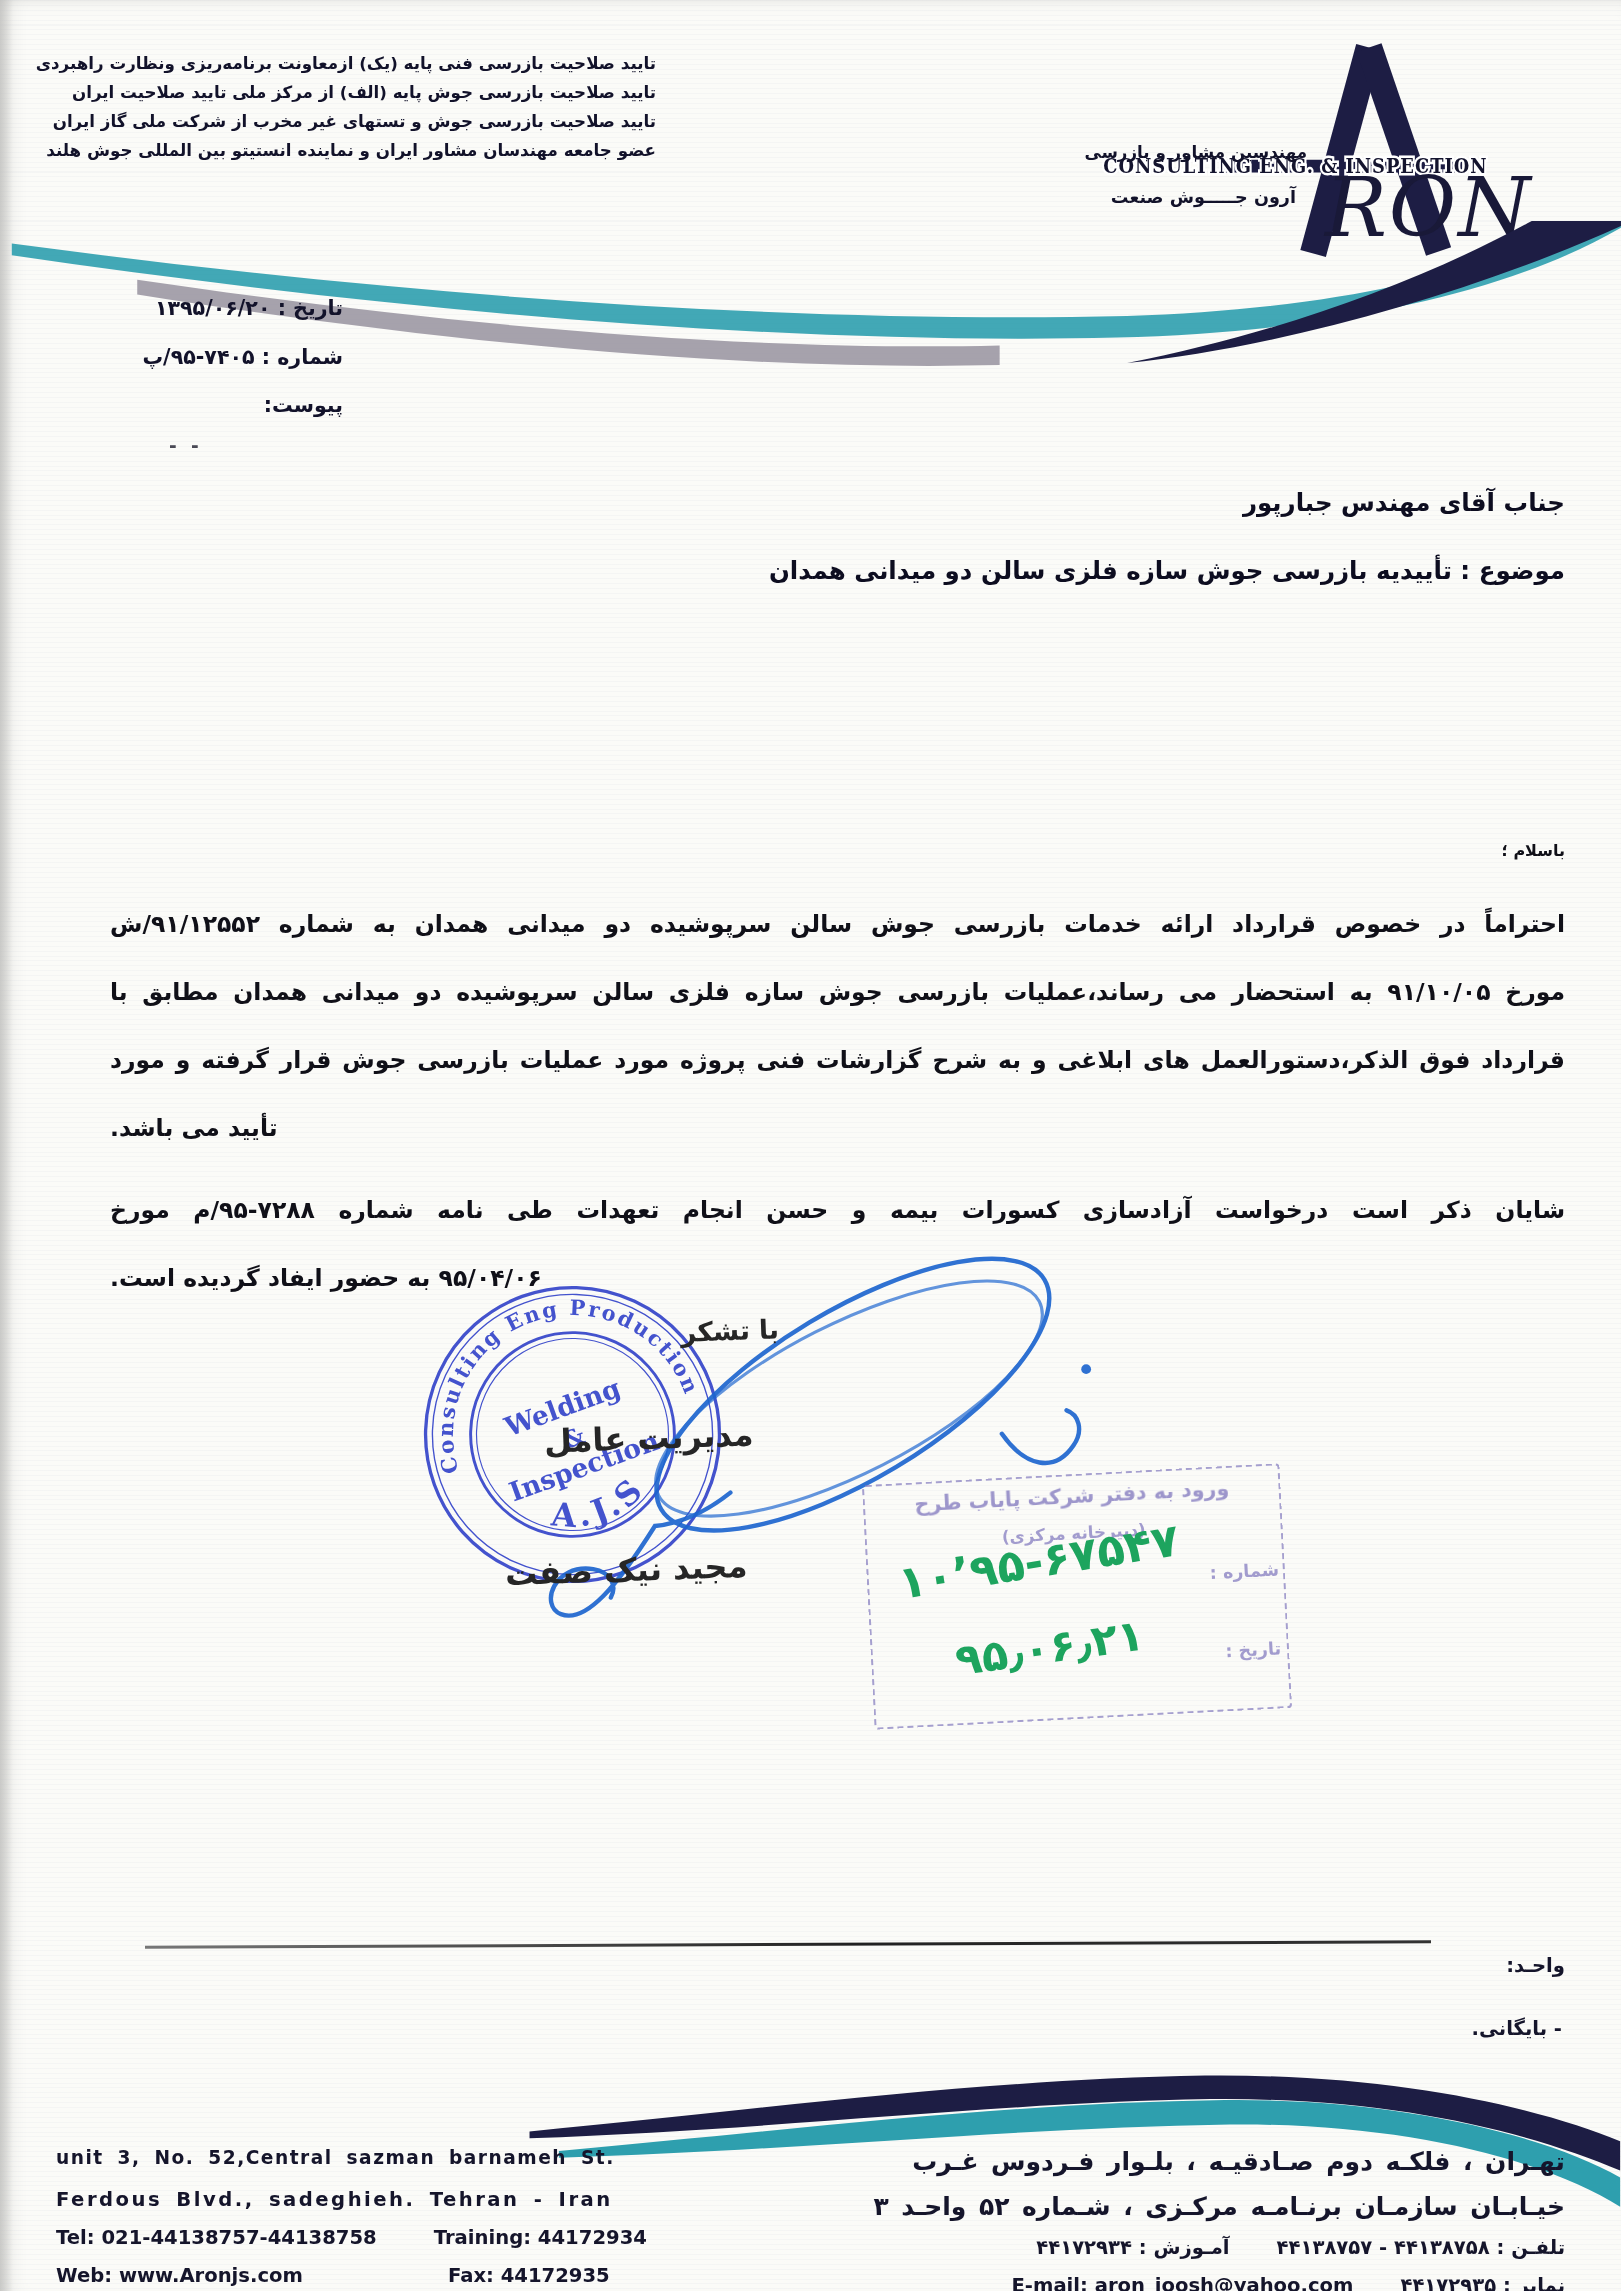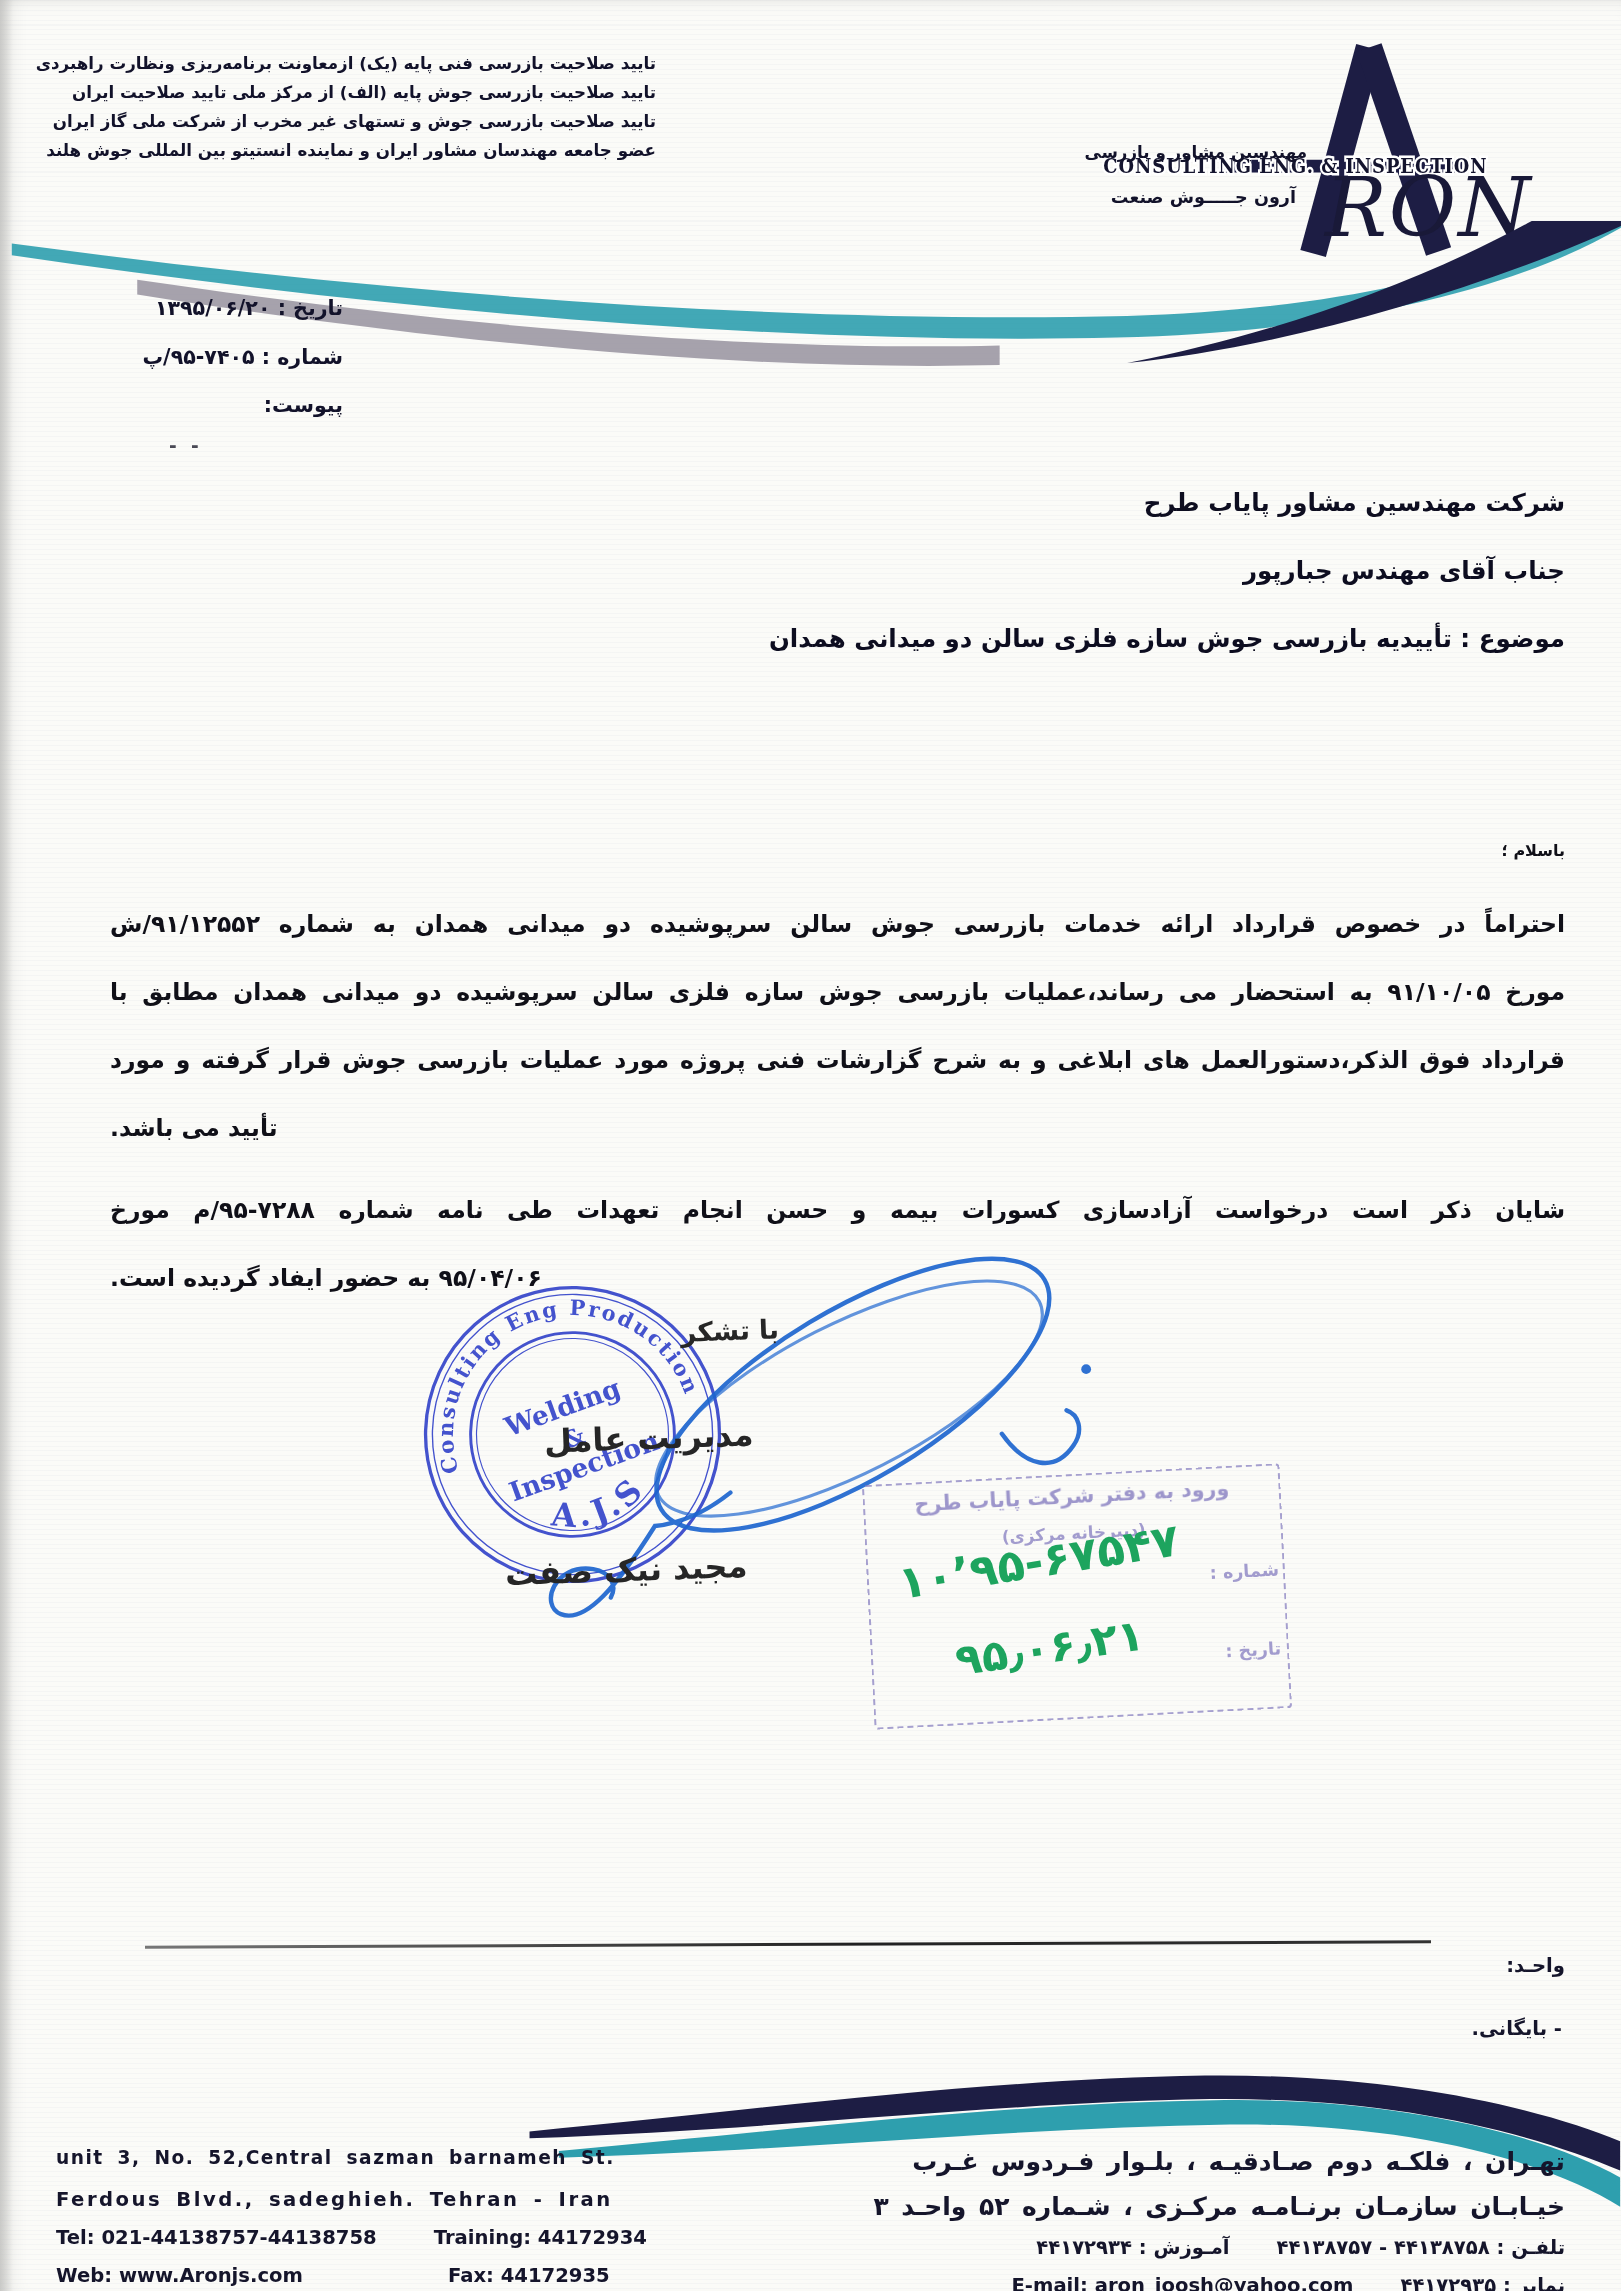--- a/index.html
+++ b/index.html
@@ -126,21 +126,20 @@
   </svg>
 
   <div class="meta abs">
     <div class="meta-line">تاریخ : ۱۳۹۵/۰۶/۲۰</div>
     <div class="meta-line">شماره : ۷۴۰۵-۹۵/پ</div>
     <div class="meta-line">پیوست:</div>
   </div>
   <div class="attach-dashes abs">- -</div>
 
   <div class="recipient abs">
-    <div>شرکت مهندسین مشاور پایاب طرح</div>
     <div>جناب آقای مهندس جبارپور</div>
     <div>موضوع : تأییدیه بازرسی جوش سازه فلزی سالن دو میدانی همدان</div>
   </div>
 
   <div class="letter-body abs">
     <div class="greeting">باسلام ؛</div>
     <div class="jline">احتراماً در خصوص قرارداد ارائه خدمات بازرسی جوش سالن سرپوشیده دو میدانی همدان به شماره ۹۱/۱۲۵۵۲/ش</div>
     <div class="jline">مورخ ۹۱/۱۰/۰۵ به استحضار می رساند،عملیات بازرسی جوش سازه فلزی سالن سرپوشیده دو میدانی همدان مطابق با</div>
     <div class="jline">قرارداد فوق الذکر،دستورالعمل های ابلاغی و به شرح گزارشات فنی پروژه مورد عملیات بازرسی جوش قرار گرفته و مورد</div>
     <div class="rline">تأیید می باشد.</div>

